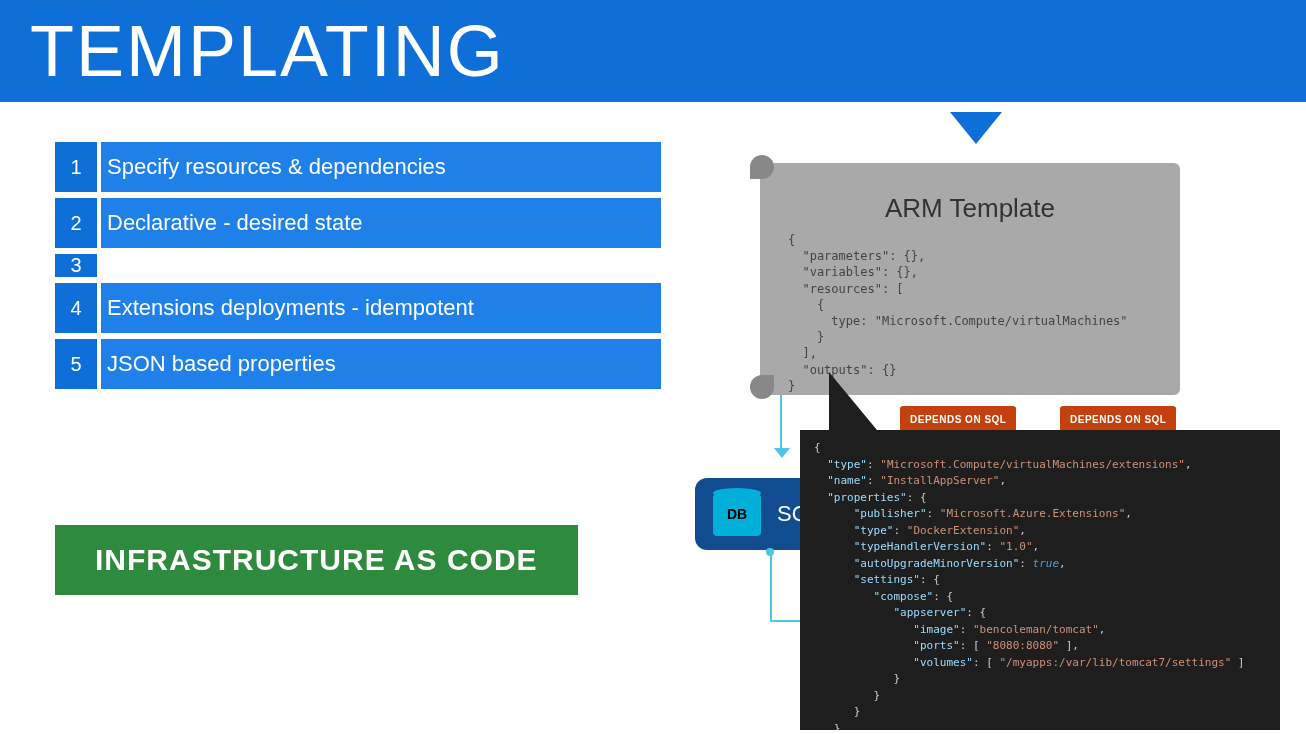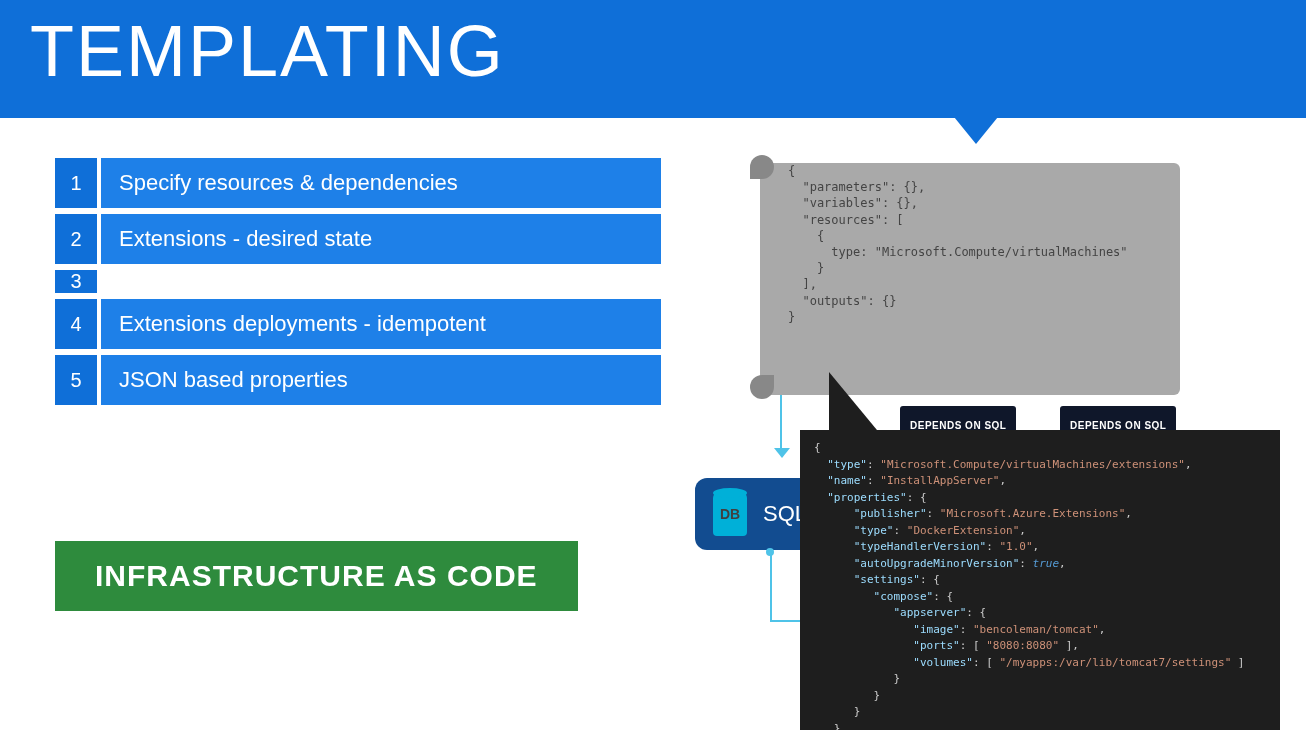--- a/index.html
+++ b/index.html
@@ -1,50 +1,50 @@
 <!DOCTYPE html>
 <html><head>
 <meta charset="utf-8">
 <style>
 * { margin: 0; padding: 0; box-sizing: border-box; }
 body { width: 1306px; height: 734px; background: #fff; font-family: 'Segoe UI', Arial, sans-serif; overflow: hidden; position: relative; }
 
-.header { background: #0F6FD8; color: #fff; padding: 10px 30px 26px 30px; font-size: 72px; font-weight: 300; letter-spacing: 2px; }
+.header { background: #0F6FD8; color: #fff; padding: 10px 30px 10px 30px; font-size: 72px; font-weight: 300; letter-spacing: 2px; }
 
 .content { position: relative; padding: 40px 0 0 55px; }
 
 .list-row { display: flex; margin-bottom: 6px; }
 .list-num { width: 42px; background: #0F6FD8; color: #fff; display: flex; align-items: center; justify-content: center; font-size: 20px; font-weight: 300; }
-.list-text { width: 560px; background: #1E80E8; color: #fff; padding: 12px 18px; font-size: 22px; font-weight: 300; margin-left: 4px; }
+.list-text { width: 560px; background: #1E80E8; color: #fff; padding: 12px 6px; font-size: 22px; font-weight: 300; margin-left: 4px; }
 
 .iac-badge { background: #2E8B3D; color: #fff; font-size: 30px; font-weight: 700; padding: 18px 40px; display: inline-block; margin-top: 130px; letter-spacing: 1px; }
 
 .arrow-down-top { position: absolute; left: 950px; top: 112px; width: 0; height: 0; border-left: 26px solid transparent; border-right: 26px solid transparent; border-top: 32px solid #0F6FD8; }
 
 .scroll-box { position: absolute; left: 760px; top: 163px; width: 420px; height: 232px; background: #A9A9A9; border-radius: 6px; }
 .scroll-curl-top { position: absolute; left: -10px; top: -8px; width: 24px; height: 24px; background: #888; border-radius: 50% 50% 50% 0; }
 .scroll-curl-bot { position: absolute; left: -10px; bottom: -4px; width: 24px; height: 24px; background: #888; border-radius: 50% 0 50% 50%; }
 .scroll-title { text-align: center; font-size: 26px; color: #333; font-weight: 400; margin-top: 30px; margin-bottom: 8px; }
 .scroll-code { font-family: 'Consolas', monospace; font-size: 12px; color: #444; padding: 0 28px; white-space: pre; line-height: 1.35; }
 
-.dep-badge { position: absolute; background: #0f172a; color: #fff; font-size: 10px; font-weight: 700; padding: 14px 10px; border-radius: 3px; letter-spacing: 0.5px; }
+.dep-badge { position: absolute; background: #c2410c; color: #fff; font-size: 10px; font-weight: 700; padding: 8px 10px; border-radius: 3px; letter-spacing: 0.5px; }
 .dep1 { left: 900px; top: 406px; }
 .dep2 { left: 1060px; top: 406px; }
 
 .flow-line { position: absolute; background: #4FC3E8; }
 .flow-arrow { position: absolute; width: 0; height: 0; }
 
 .line1 { left: 780px; top: 395px; width: 2px; height: 55px; }
 .arrow1 { left: 774px; top: 448px; border-left: 8px solid transparent; border-right: 8px solid transparent; border-top: 10px solid #4FC3E8; }
 
 .line2 { left: 940px; top: 436px; width: 2px; height: 30px; }
 .line3 { left: 1100px; top: 436px; width: 2px; height: 30px; }
 
 .sql-box { position: absolute; left: 695px; top: 478px; width: 570px; height: 72px; background: #124C90; border-radius: 12px; display: flex; align-items: center; padding: 0 18px; }
-.db-icon { width: 34px; height: 44px; background: #00B0D8; border-radius: 6px 6px 4px 4px; display: flex; align-items: center; justify-content: center; color: #404040; font-weight: 700; font-size: 14px; position: relative; }
+.db-icon { width: 48px; height: 44px; background: #00B0D8; border-radius: 6px 6px 4px 4px; display: flex; align-items: center; justify-content: center; color: #000000; font-weight: 700; font-size: 14px; position: relative; }
 .db-icon::before { content: ''; position: absolute; top: -4px; left: 0; width: 100%; height: 10px; background: #00B0D8; border-radius: 50%; }
 .sql-label { color: #fff; font-size: 22px; font-weight: 300; margin-left: 16px; }
 
 .code-overlay { position: absolute; left: 800px; top: 430px; width: 480px; height: 300px; background: #1E1E1E; color: #ccc; font-family: 'Consolas', monospace; font-size: 11px; padding: 10px 14px; line-height: 1.5; white-space: pre; overflow: hidden; }
 .code-overlay .k { color: #9CDCFE; }
 .code-overlay .s { color: #CE9178; }
 .code-overlay .b { color: #569CD6; font-style: italic; }
 
 .speech-tail { position: absolute; left: 829px; top: 372px; width: 0; height: 0; border-left: 0px solid transparent; border-right: 62px solid transparent; border-bottom: 75px solid #1E1E1E; }
 
@@ -61,40 +61,41 @@
 
 <div class="arrow-down-top"></div>
 
 <div class="content">
   <div class="list-row">
     <div class="list-num">1</div>
     <div class="list-text">Specify resources &amp; dependencies</div>
   </div>
   <div class="list-row">
     <div class="list-num">2</div>
-    <div class="list-text">Extensions - desired state</div>
+    <div class="list-text">Declarative - desired state</div>
   </div>
   <div class="list-row">
     <div class="list-num">3</div>
   </div>
   <div class="list-row">
     <div class="list-num">4</div>
     <div class="list-text">Extensions deployments - idempotent</div>
   </div>
   <div class="list-row">
     <div class="list-num">5</div>
     <div class="list-text">JSON based properties</div>
   </div>
 
   <div class="iac-badge">INFRASTRUCTURE AS CODE</div>
 </div>
 
 <div class="scroll-box">
   <div class="scroll-curl-top"></div>
   <div class="scroll-curl-bot"></div>
+  <div class="scroll-title">ARM Template</div>
   <div class="scroll-code">{
   "parameters": {},
   "variables": {},
   "resources": [
     {
       type: "Microsoft.Compute/virtualMachines"
     }
   ],
   "outputs": {}
 }</div>

